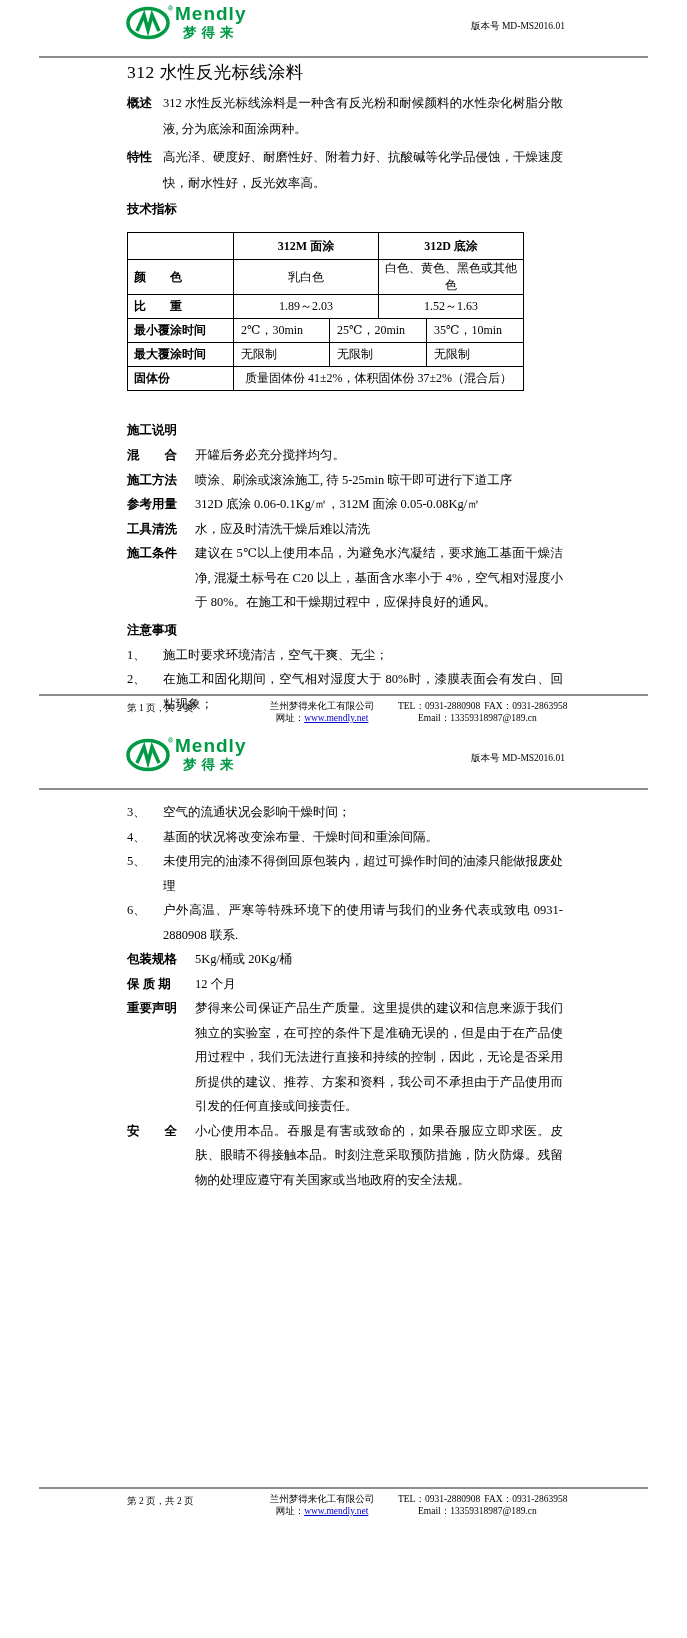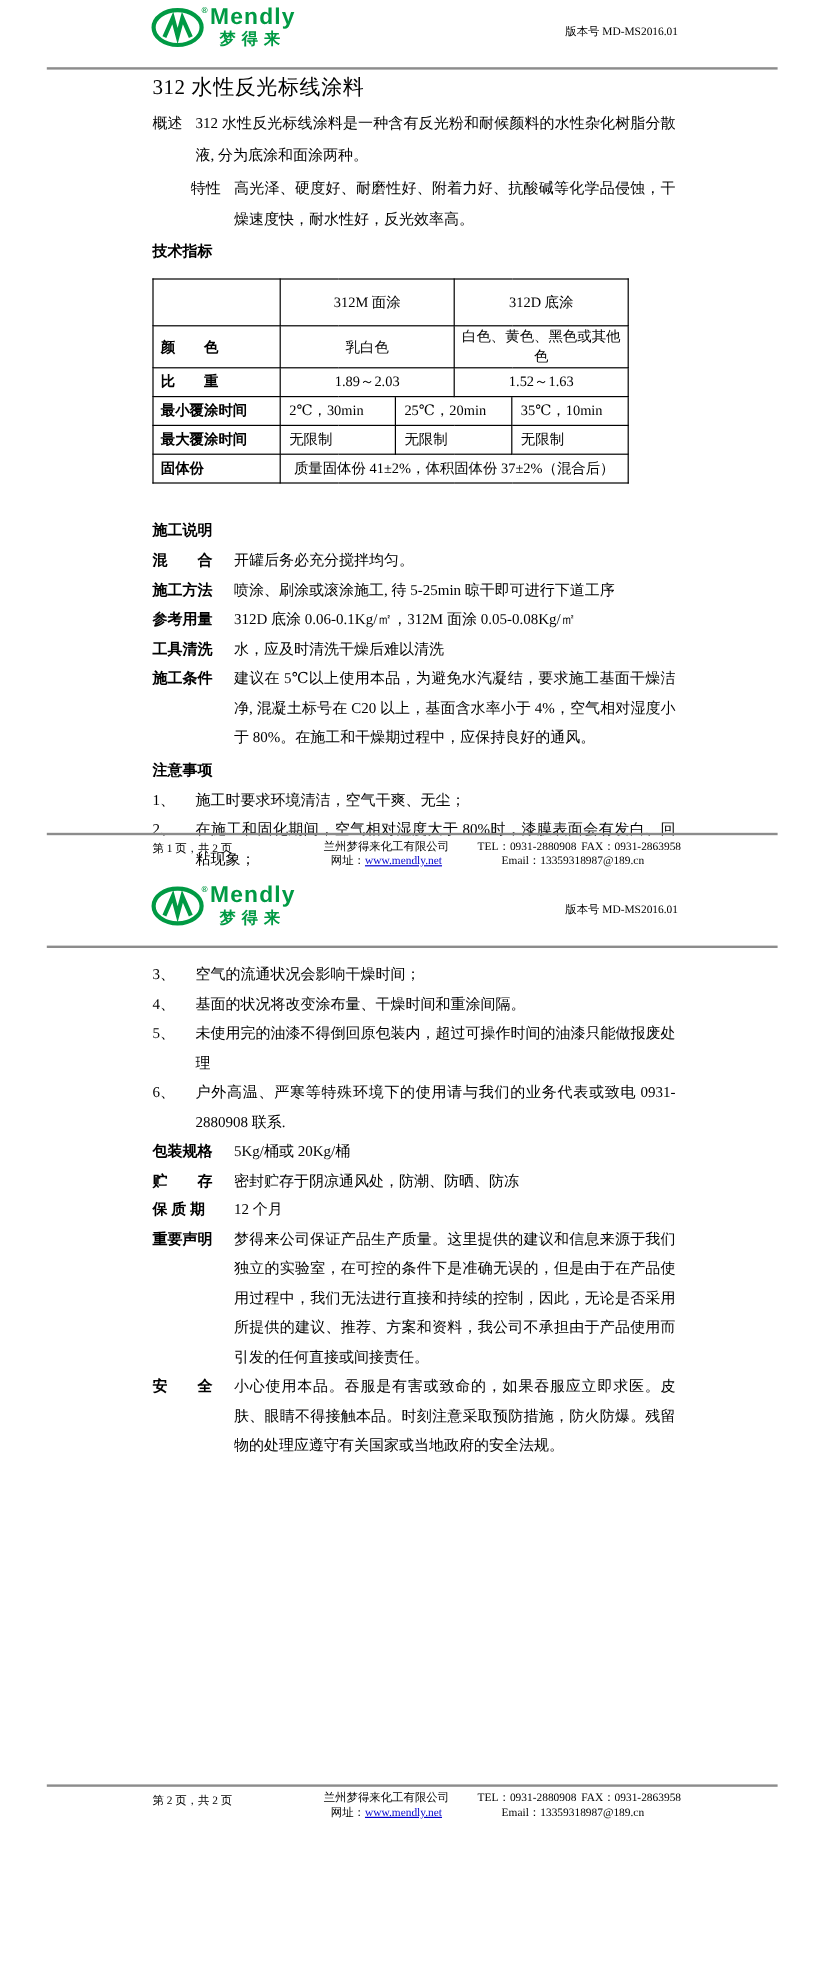--- a/index.html
+++ b/index.html
@@ -22,34 +22,34 @@
   .brand-cn { font-size:13.5px; letter-spacing:5px; }
   .reg-mark { font-size:7px; }
   .version-label { position:absolute; top:20px; right:122px; font-size:9.5px; }
   .rule { border-top:2px solid var(--rule); margin:0 39px; height:0; }
 
   
   .content { padding:0 124px 0 127px; }
   .doc-title { font-size:17.5px; font-weight:normal; line-height:24px; margin-top:2px; letter-spacing:0.5px; }
 
   .row { display:flex; line-height:26px; text-align:justify; }
-  .row .lab { width:36px; flex:0 0 36px; font-weight:normal; text-align:justify; }
+  .row .lab { width:36px; flex:0 0 36px; font-weight:bold; text-align:justify; }
   .row .txt { flex:1; }
   .row-os { margin-top:6px; }
-  .row-tx { margin-top:2px;margin-left:32px; }
+  .row-tx { margin-top:2px; }
 
   .heading { font-weight:bold; line-height:26px; }
   .h-spec { margin-top:0; }
   .h-constr { margin-top:26px; }
   .h-notes { margin-top:2px; }
 
   
   .spec-table { border-collapse:collapse; margin-top:10px; width:396px; table-layout:fixed; }
   .spec-table td { border:1px solid #000; height:24px; padding:0 4px; font-size:12px; vertical-align:middle; }
-  .spec-table tr.hd td { height:39px; }
+  .spec-table tr.hd td { height:27px;font-weight:bold; }
   .spec-table td.lbl { font-weight:bold; padding-left:6px; text-align:left; }
   .spec-table td.c { text-align:center; }
   .spec-table td.l { text-align:left; padding-left:7px; }
 
   
   .c-row { display:flex; line-height:24.5px; text-align:justify; }
   .c-row .lab { width:68px; flex:0 0 68px; font-weight:bold; }
   .c-row .txt { flex:1; }
 
   
@@ -233,24 +233,20 @@
     <div class="n-row">
       <div class="num">6、</div>
       <div class="txt">户外高温、严寒等特殊环境下的使用请与我们的业务代表或致电 0931-2880908 联系.</div>
     </div>
 
     <div class="c-row">
       <div class="lab">包装规格</div>
       <div class="txt">5Kg/桶或 20Kg/桶</div>
     </div>
     <div class="c-row">
-      <div class="lab">贮　　存</div>
-      <div class="txt">密封贮存于阴凉通风处，防潮、防晒、防冻</div>
-    </div>
-    <div class="c-row">
       <div class="lab">保 质 期</div>
       <div class="txt">12 个月</div>
     </div>
     <div class="c-row">
       <div class="lab">重要声明</div>
       <div class="txt">梦得来公司保证产品生产质量。这里提供的建议和信息来源于我们独立的实验室，在可控的条件下是准确无误的，但是由于在产品使用过程中，我们无法进行直接和持续的控制，因此，无论是否采用所提供的建议、推荐、方案和资料，我公司不承担由于产品使用而引发的任何直接或间接责任。</div>
     </div>
     <div class="c-row">
       <div class="lab">安　　全</div>
       <div class="txt">小心使用本品。吞服是有害或致命的，如果吞服应立即求医。皮肤、眼睛不得接触本品。时刻注意采取预防措施，防火防爆。残留物的处理应遵守有关国家或当地政府的安全法规。</div>

